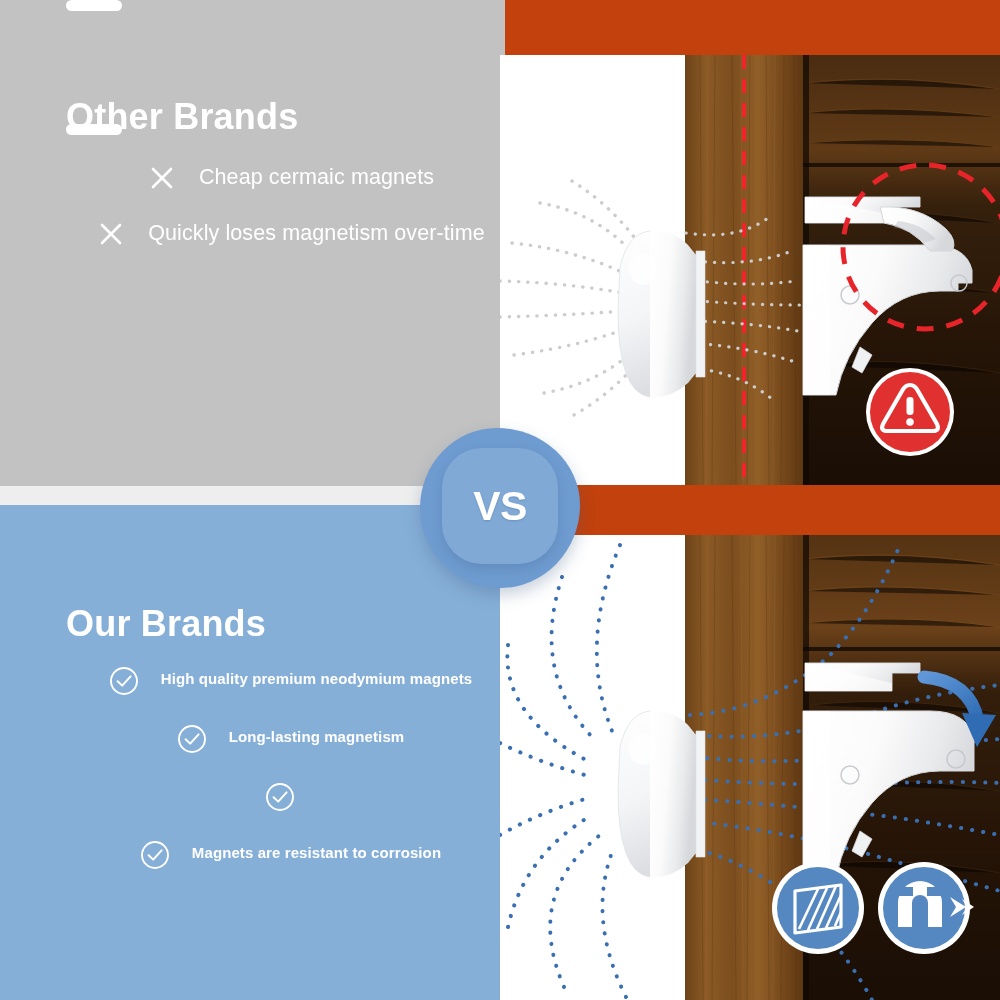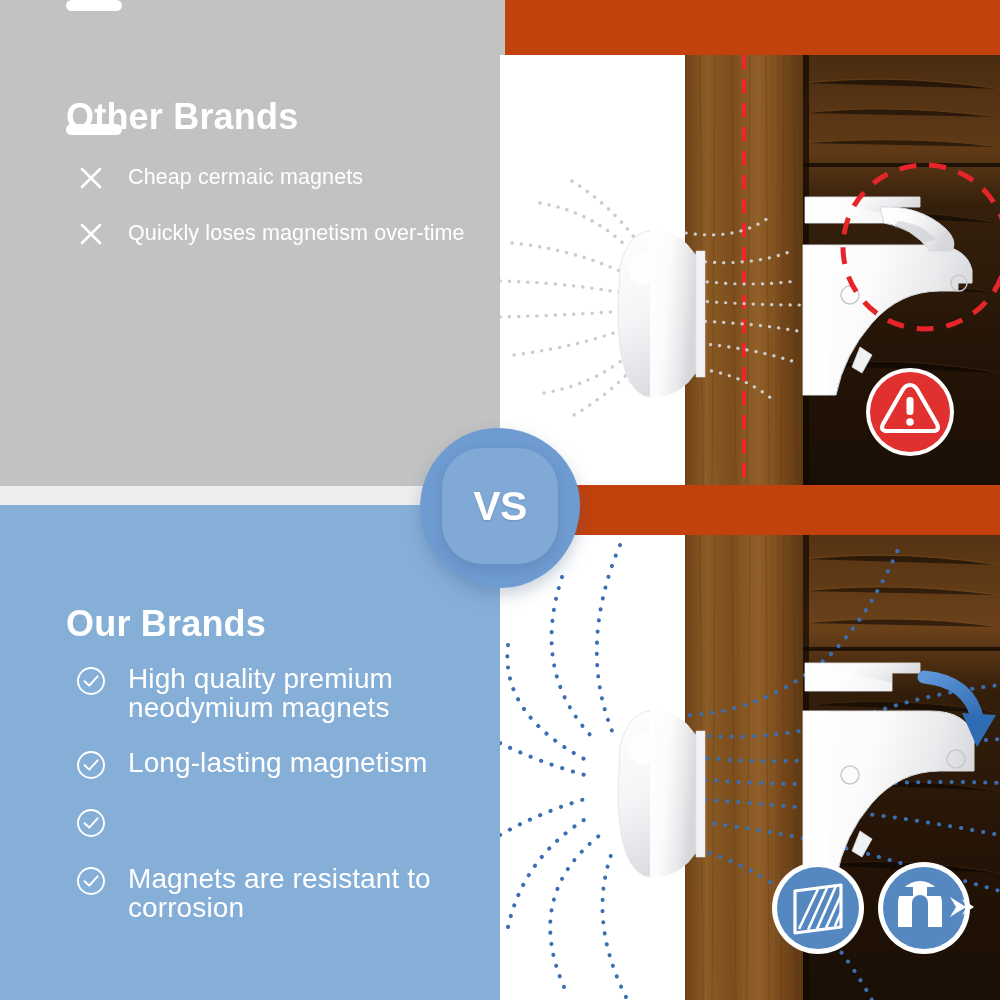--- a/index.html
+++ b/index.html
@@ -67,20 +67,21 @@
     left: 0;
     width: 505px;
   }
   .list-other { top: 163px; }
   .list-our   { top: 664px; }
 
   .feature-row {
     display: flex;
     align-items: flex-start;
     margin-bottom: 28px;
+    justify-content: center;
   }
   .list-our .feature-row { margin-bottom: 26px; }
 
   .feature-mark {
     flex: 0 0 auto;
     width: 46px;
     margin-left: 68px;
     margin-right: 14px;
     display: flex;
     justify-content: center;
@@ -90,21 +91,21 @@
   .x-icon { width: 26px; height: 26px; display: block; }
   .check-icon { width: 30px; height: 30px; display: block; }
 
   .feature-text {
     color: #ffffff;
     font-size: 21.5px;
     line-height: 28px;
     max-width: 345px;
     letter-spacing: 0.1px;
   }
-  .list-our .feature-text { font-size: 28px; line-height: 29px; }
+  .list-our .feature-text { font-size: 15px; line-height: 29px; font-weight: bold; }
 
   
   .vs-badge {
     position: absolute;
     left: 420px;
     top: 428px;
     width: 160px;
     height: 160px;
     z-index: 40;
   }

